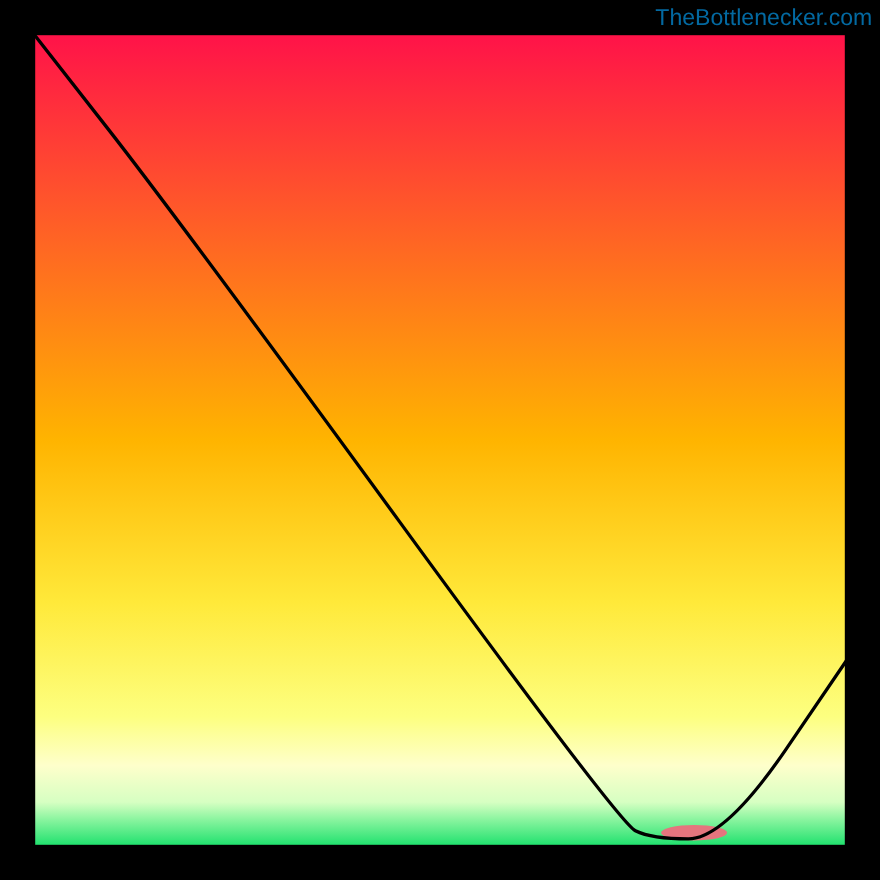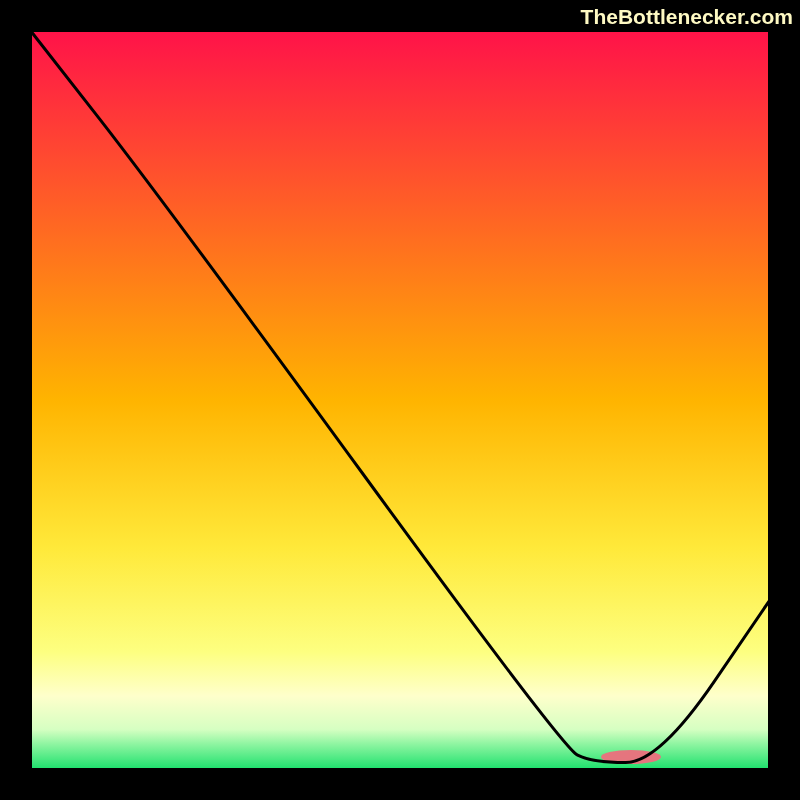--- a/index.html
+++ b/index.html
@@ -6,22 +6,22 @@
     margin: 0;
     padding: 0;
     width: 800px;
     height: 800px;
     background: #000;
     overflow: hidden;
     font-family: Arial, Helvetica, sans-serif;
   }
   .watermark {
     position: absolute;
-    font-weight: bold;
-    color: #fef9c3;
+    font-weight: normal;
+    color: #0369a1;
     white-space: nowrap;
     margin-left: 36px;
   }
   svg {
     position: absolute;
     left: 0;
     top: 0;
   }
 </style>
 </head>

